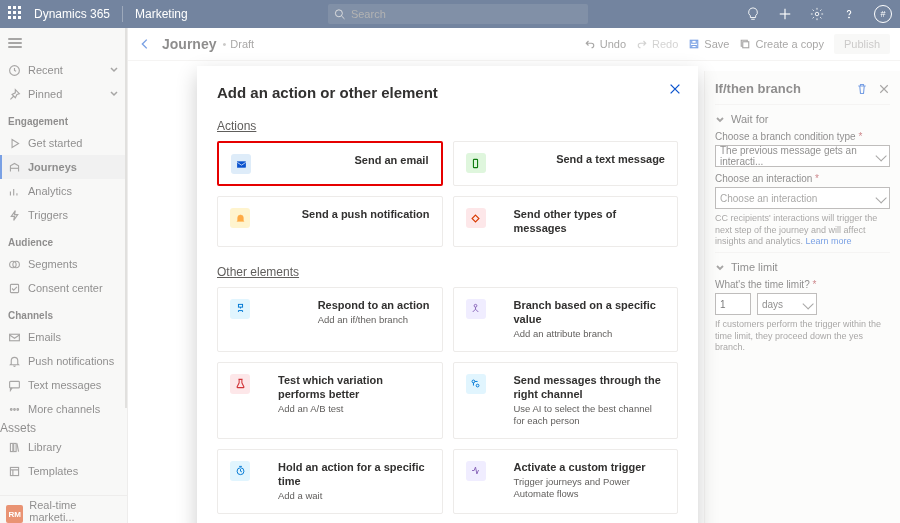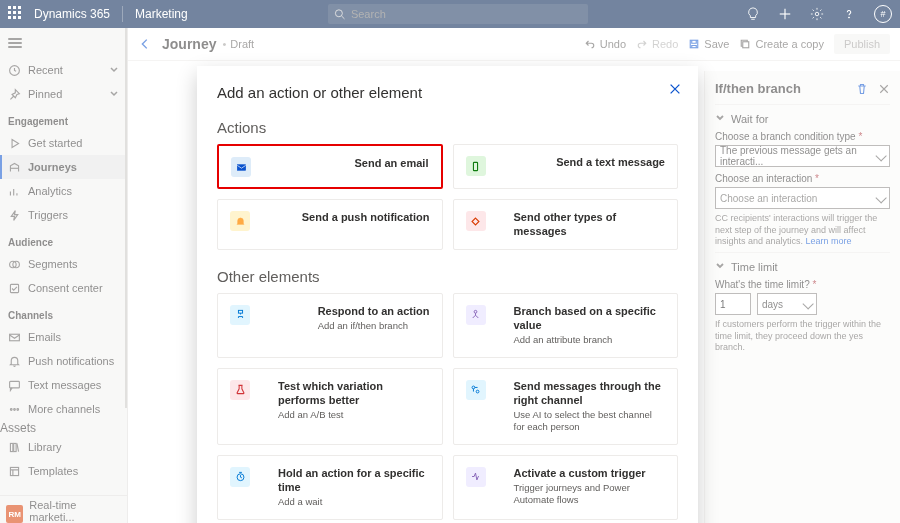--- a/index.html
+++ b/index.html
@@ -45,39 +45,39 @@
   
   .zoombar { position:absolute; bottom:18px; left:50%; transform:translateX(-50%); display:flex; align-items:center; gap:10px; font-size:11px; color:#323130;}
   .zoombar .zbtn { width:20px; height:20px; display:flex; align-items:center; justify-content:center; cursor:pointer;}
   .zoombar .reset { background:#f3f2f1; padding:4px 10px; font-size:11px; border-radius:2px; cursor:pointer;}
   
   .rightpanel { position:absolute; top:43px; right:0; width:196px; height:calc(100% - 31px); border-left:1px solid #edebe9; background:#faf9f8; padding:10px; font-size:11px; }
   .rightpanel .rp-title { font-size:13px; font-weight:600; margin-bottom:8px; display:flex; align-items:center;}
   .rightpanel .rp-title .ricons { margin-left:auto; display:flex; gap:10px;}
   .rightpanel .rp-title .ricons svg { width:12px; height:12px; stroke:#0b53ce; fill:none; stroke-width:1.5; cursor:pointer;}
   .rightpanel .sect { border-top:1px solid #edebe9; padding-top:8px; margin-top:4px;}
-  .rightpanel .sect-hdr { display:flex; align-items:flex-start; gap:6px; font-size:11px; font-weight:400; cursor:pointer; margin-bottom:6px;}
+  .rightpanel .sect-hdr { display:flex; align-items:flex-end; gap:6px; font-size:11px; font-weight:400; cursor:pointer; margin-bottom:6px;}
   .rightpanel .sect-hdr svg { width:10px; height:10px; stroke:#605e5c; fill:none; stroke-width:1.8;}
   .rightpanel label { font-size:10px; display:block; margin:6px 0 3px;}
   .rightpanel label .req { color:#a4262c;}
   .rightpanel .select { width:100%; border:1px solid #8a8886; height:22px; font-size:10px; padding:0 4px; background:#fff; display:flex; align-items:center; color:#323130; position:relative;}
   .rightpanel .select.ph { color:#605e5c;}
   .rightpanel .select::after { content:""; position:absolute; right:6px; top:8px; width:7px; height:7px; border-right:1px solid #605e5c; border-bottom:1px solid #605e5c; transform: rotate(45deg) translateY(-3px);}
   .rightpanel .note { font-size:9px; color:#605e5c; line-height:1.3; margin-top:4px;}
   .rightpanel .note a { color:#0b53ce; text-decoration:none;}
   .rightpanel .timewrap { display:flex; gap:6px;}
   .rightpanel .timewrap input { width:36px; height:22px; border:1px solid #8a8886; font-size:10px; padding:0 4px;}
   .rightpanel .timewrap .sel2 { width:60px; position:relative;}
   
   .overlay { position:absolute; inset:0; background: rgba(255,255,255,.45);}
   .modal { position:absolute; top:66px; left:197px; width:501px; background:#fff; box-shadow: 0 8px 20px rgba(0,0,0,.2); padding: 18px 20px 20px; }
-  .modal .m-title { font-size:15px; color:#323130; font-weight:400;}
+  .modal .m-title { font-size:15px; color:#323130; font-weight:700;}
   .modal .m-close { position:absolute; top:16px; right:16px; width:14px; height:14px; cursor:pointer;}
   .modal .m-close svg { width:14px; height:14px; stroke:#0b53ce; stroke-width:1.5; fill:none;}
-  .modal .grp-label { font-size:15px; color:#605e5c; margin-top:18px; margin-bottom:8px;}
+  .modal .grp-label { font-size:12px; color:#605e5c; margin-top:18px; margin-bottom:8px;text-decoration:underline;}
   .modal .grid { display:grid; grid-template-columns: 1fr 1fr; gap:10px;}
   .modal .tile { border:1px solid #edebe9; border-radius:2px; padding:10px 12px; display:flex; align-items:flex-start; gap:28px; cursor:pointer; min-height:40px;justify-content:space-between;}
   .modal .tile.hl { border:2px solid #e60000;}
   .modal .tile .ticon { width:20px; height:20px; border-radius:3px; display:flex; align-items:center; justify-content:center; flex-shrink:0; margin-top:1px;}
   .modal .tile .ticon svg { width:11px; height:11px;}
   .modal .tile .tlabel { font-size:11px; font-weight:600; color:#323130; line-height:1.3;}
   .modal .tile .tdesc { font-size:9.5px; color:#605e5c; margin-top:2px; line-height:1.3;}
   .ic-blue { background:#deecf9;} .ic-blue svg { fill:#0b53ce; stroke:#0b53ce;}
   .ic-green { background:#dff6dd;} .ic-green svg { fill:none; stroke:#107c10; stroke-width:1.6;}
   .ic-orange { background:#fff4ce;} .ic-orange svg { fill:#ffaa44; stroke:#ffaa44;}

